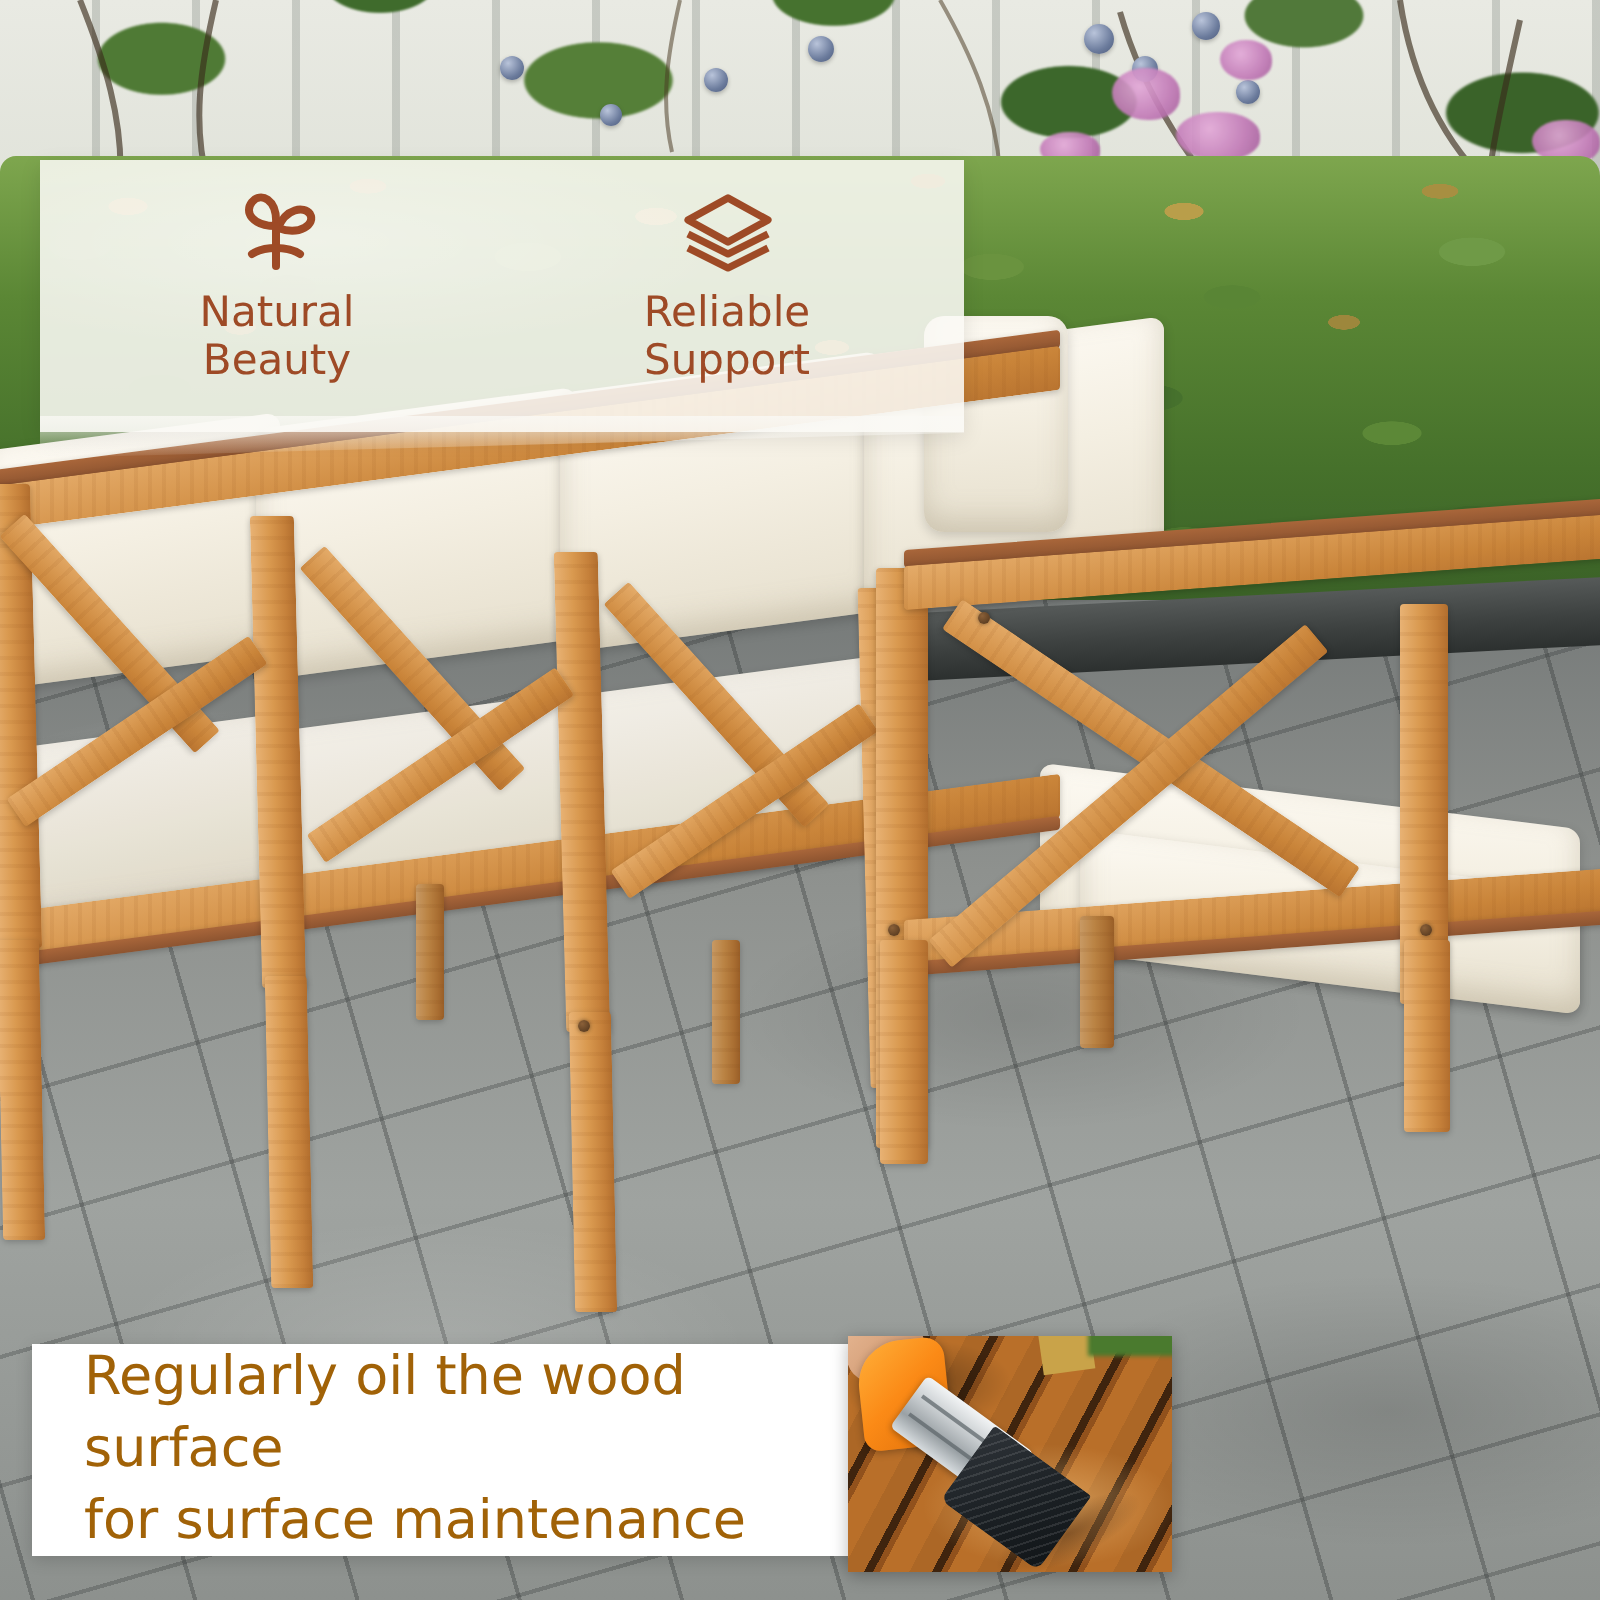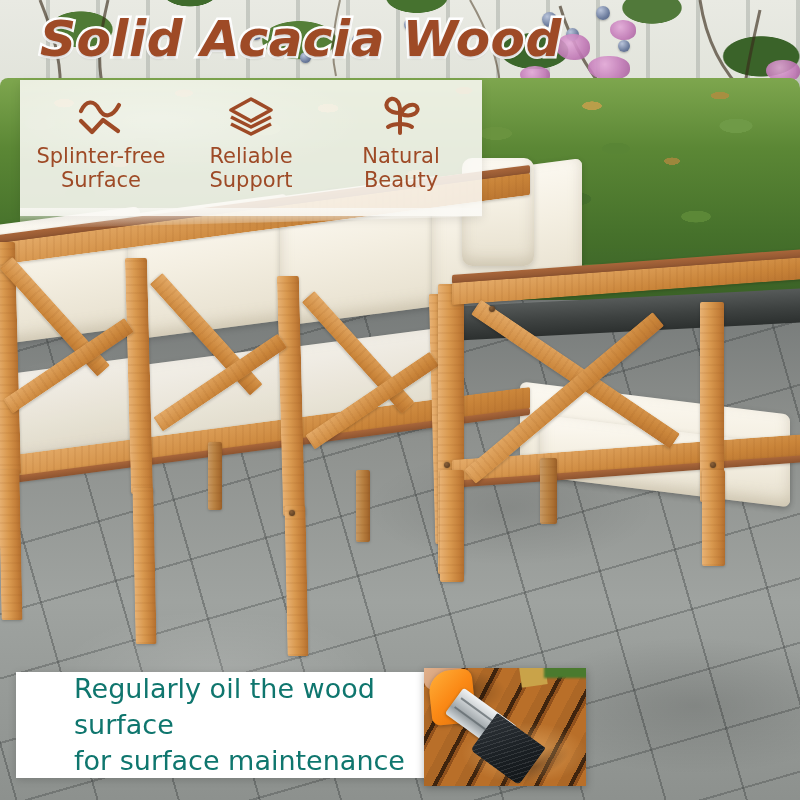--- a/index.html
+++ b/index.html
@@ -210,23 +210,22 @@
 
   
   .caption-box{
     position:absolute;left:16px;top:672px;width:430px;height:106px;
     background:#ffffff;
     box-shadow:0 2px 8px rgba(0,0,0,.16);
     display:flex;align-items:center;
     padding:0 26px;
   }
   .caption-text{
-    color:#0f766e;font-size:27px;line-height:1.34;
+    color:#a16207;font-size:27px;line-height:1.34;
     font-family:"DejaVu Sans", sans-serif;
-    margin-left:32px;
   }
 
   
   .brush-inset{
     position:absolute;left:424px;top:668px;width:162px;height:118px;
     overflow:hidden;background:#3a2a18;
     box-shadow:0 2px 8px rgba(0,0,0,.28);
   }
   .deck{
     position:absolute;left:-30px;top:-26px;width:240px;height:190px;
@@ -403,67 +402,54 @@
     <div class="wood v" style="left:440px;top:300px;width:24px;height:112px;"></div>
     <div class="wood v" style="left:702px;top:300px;width:23px;height:96px;"></div>
     <div class="wood v dark" style="left:540px;top:288px;width:17px;height:66px;"></div>
 
     <div class="screw" style="left:489px;top:136px;"></div>
     <div class="screw" style="left:444px;top:292px;"></div>
     <div class="screw" style="left:710px;top:292px;"></div>
     <div class="screw" style="left:289px;top:340px;"></div>
   </div>
 
-  <div class="title">Solid Acacia Wood</div>
 
   <div class="feature-panel">
     <div class="features">
 
-      <div class="feature">
-        <span class="ic">
-          <svg width="50" height="42" viewBox="0 0 50 42" fill="none" stroke="#9E4A26" stroke-width="4.2" stroke-linecap="round" stroke-linejoin="round">
-            <path d="M5 16 C 10 5, 18 5, 23 14 C 28 23, 36 23, 43 10"></path>
-            <path d="M5 26 L 16 37 L 27 25 L 42 36"></path>
-          </svg>
-        </span>
-        <span class="cap">
-          <span>Splinter-free</span><br>
-          <span>Surface</span>
-        </span>
-      </div>
-
-      <div class="feature">
-        <span class="ic">
-          <svg width="50" height="44" viewBox="0 0 50 44" fill="none" stroke="#9E4A26" stroke-width="3.6" stroke-linejoin="round">
-            <path d="M25 5 L 45 16 L 25 27 L 5 16 Z"></path>
-            <path d="M5 23 L 25 33 L 45 23"></path>
-            <path d="M5 30 L 25 40 L 45 30"></path>
-          </svg>
-        </span>
-        <span class="cap">
-          <span>Reliable</span><br>
-          <span>Support</span>
-        </span>
-      </div>
 
       <div class="feature">
         <span class="ic">
           <svg width="46" height="46" viewBox="0 0 46 46" fill="none" stroke="#9E4A26" stroke-width="4" stroke-linecap="round" stroke-linejoin="round">
             <path d="M22 20 C 10 20, 6 13, 10 8 C 14 3, 23 6, 22 20 Z"></path>
             <path d="M23 21 C 27 11, 36 10, 39 14 C 42 19, 34 25, 23 21 Z"></path>
             <path d="M22 20 L 22 40"></path>
             <path d="M10 34 C 16 30, 28 30, 34 34"></path>
           </svg>
         </span>
         <span class="cap">
           <span>Natural</span><br>
           <span>Beauty</span>
         </span>
       </div>
 
+      <div class="feature">
+        <span class="ic">
+          <svg width="50" height="44" viewBox="0 0 50 44" fill="none" stroke="#9E4A26" stroke-width="3.6" stroke-linejoin="round">
+            <path d="M25 5 L 45 16 L 25 27 L 5 16 Z"></path>
+            <path d="M5 23 L 25 33 L 45 23"></path>
+            <path d="M5 30 L 25 40 L 45 30"></path>
+          </svg>
+        </span>
+        <span class="cap">
+          <span>Reliable</span><br>
+          <span>Support</span>
+        </span>
+      </div>
+
     </div>
   </div>
 
   <div class="caption-box">
     <div class="caption-text">
       <span>Regularly oil the wood surface</span><br>
       <span>for surface maintenance</span>
     </div>
   </div>
 

